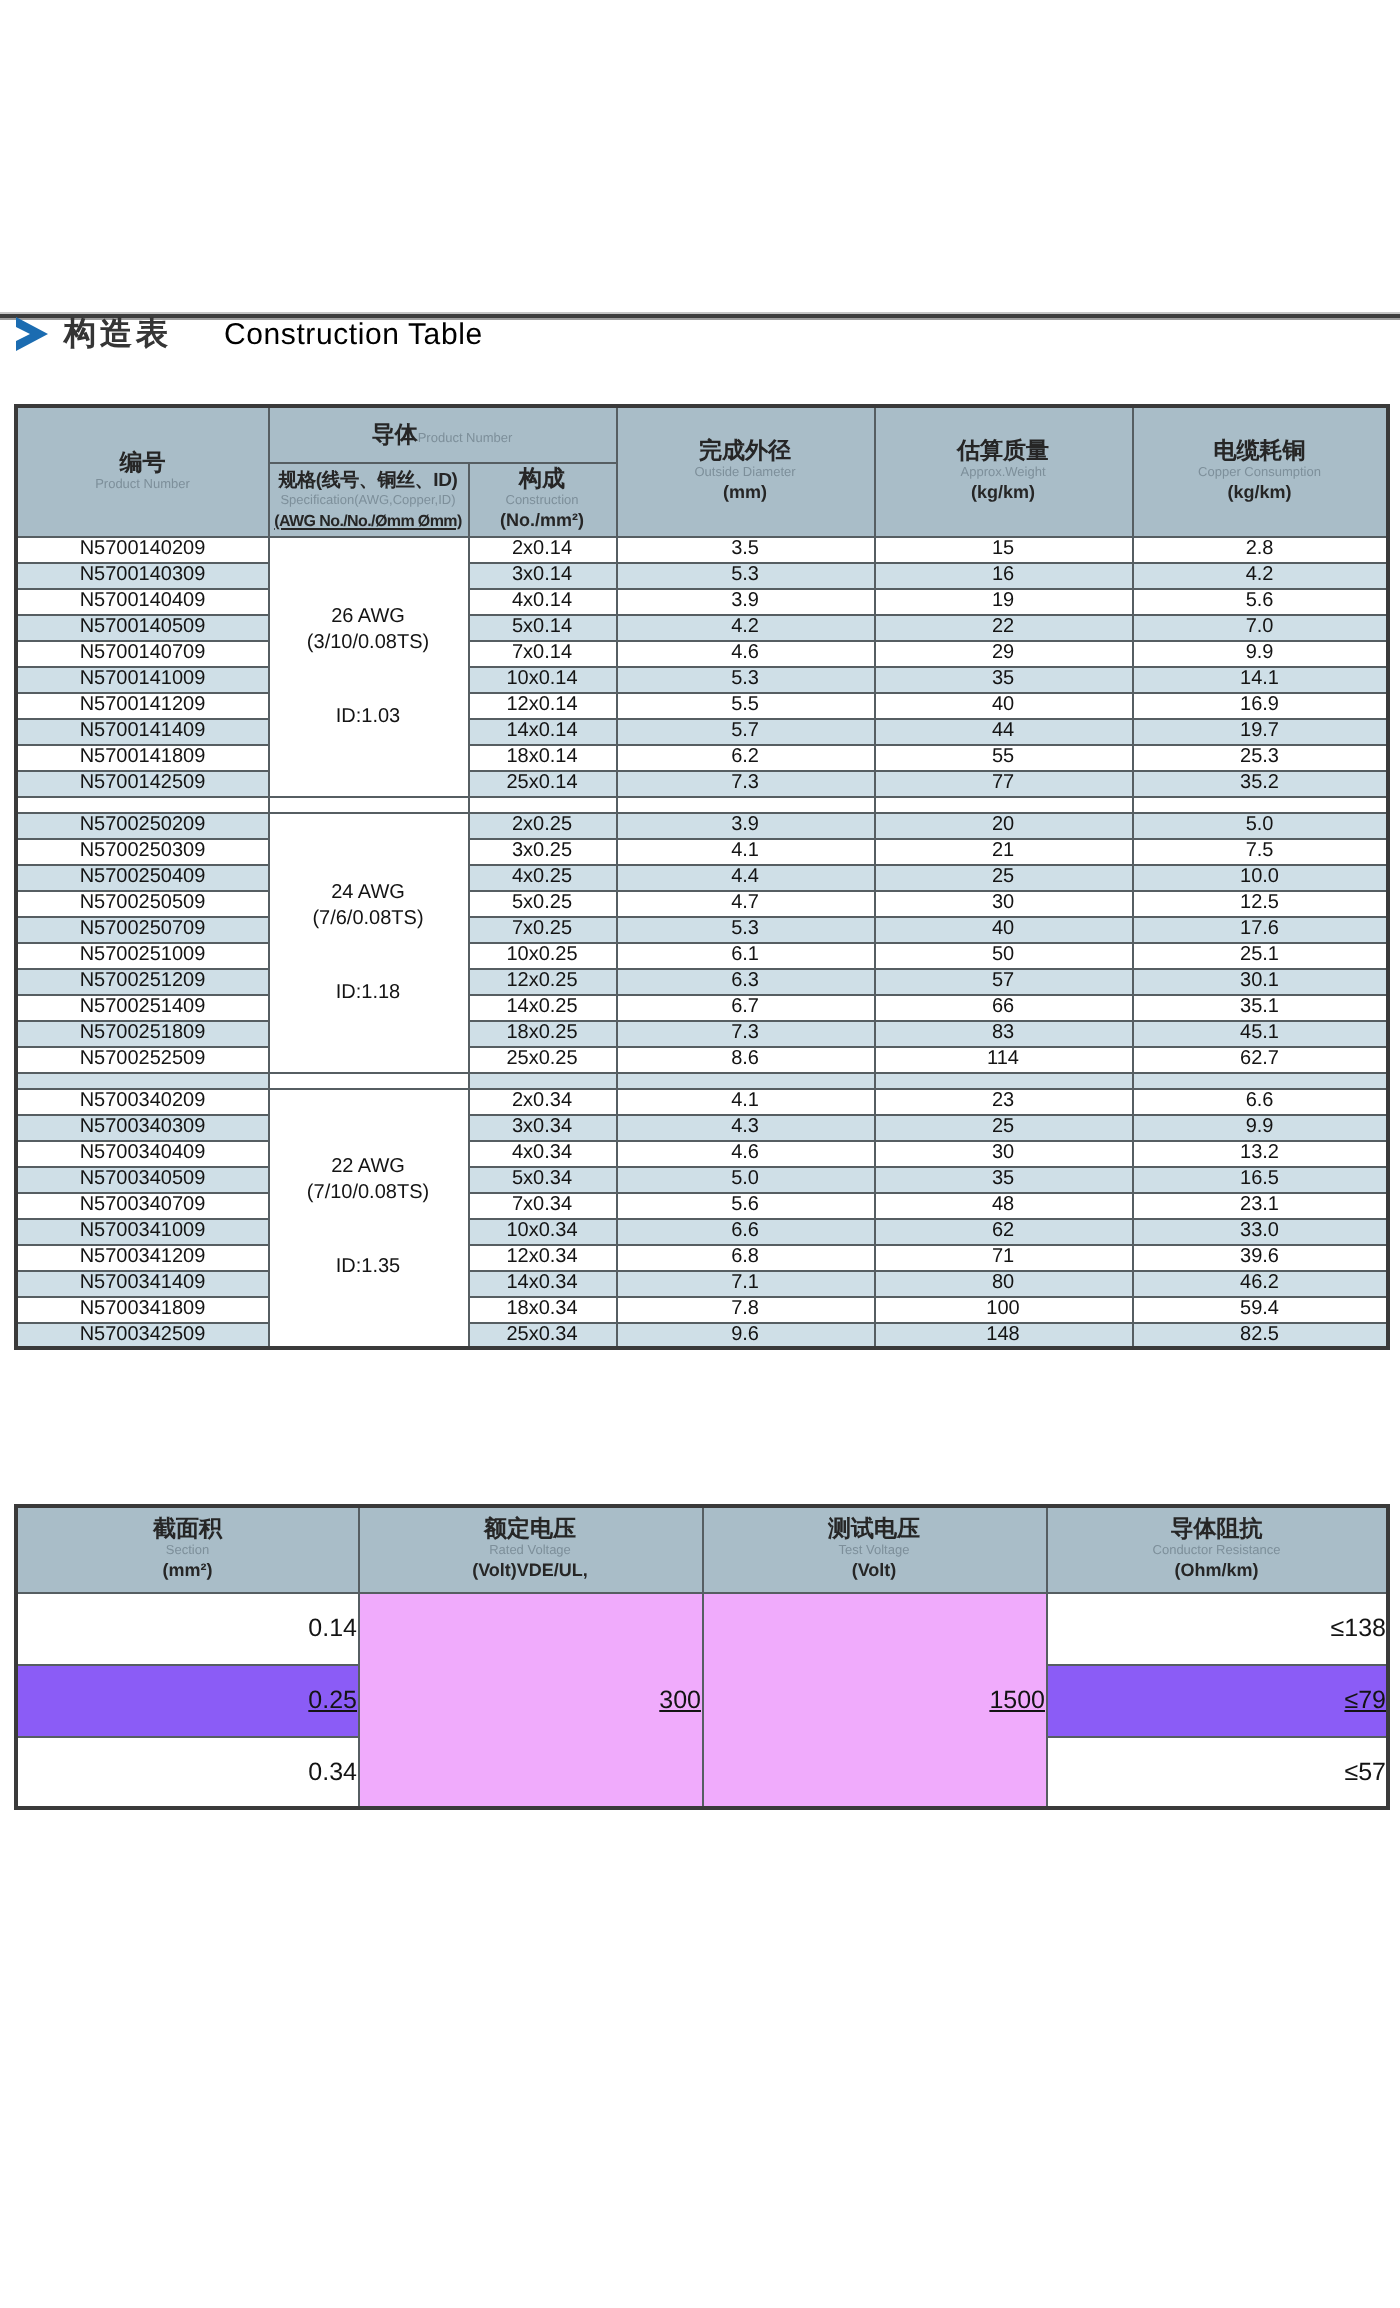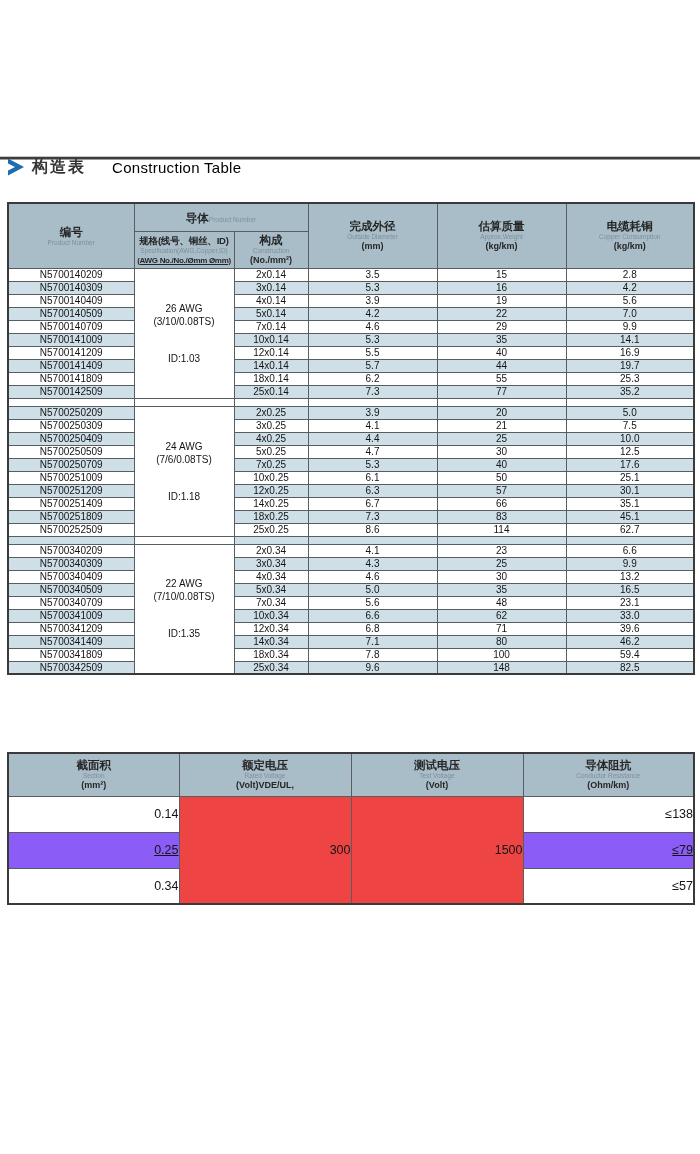--- a/index.html
+++ b/index.html
@@ -33,21 +33,21 @@
   .construction td.spec-cell, .construction tr.alt td.spec-cell { background:#ffffff; }
   .construction tr.sep td { height:8px; }
   .spec-cell { font-size:10.5px; color:#2e2e2e; vertical-align:middle; }
   .spec-line { line-height:13px; }
   .spec-id { margin-top:24px; }
 
   .rating { top:752px; width:686px; }
   .rating th { height:43px; }
   .rating td { height:36px; text-align:right; vertical-align:middle; font-size:12.5px; color:#141414; background:#ffffff; }
   .rating tr.alt td { background:#8b5cf6;text-decoration:underline; }
-  .rating td.merged { background:#ef4444; }
+  .rating td.merged { background:#f0abfc;text-decoration:underline; }
 </style>
 </head>
 <body>
 
 <div class="page">
 
   <div class="top-rule"></div>
 
   <div class="section-header">
     <svg class="arrow-icon" viewBox="0 0 17 18">

